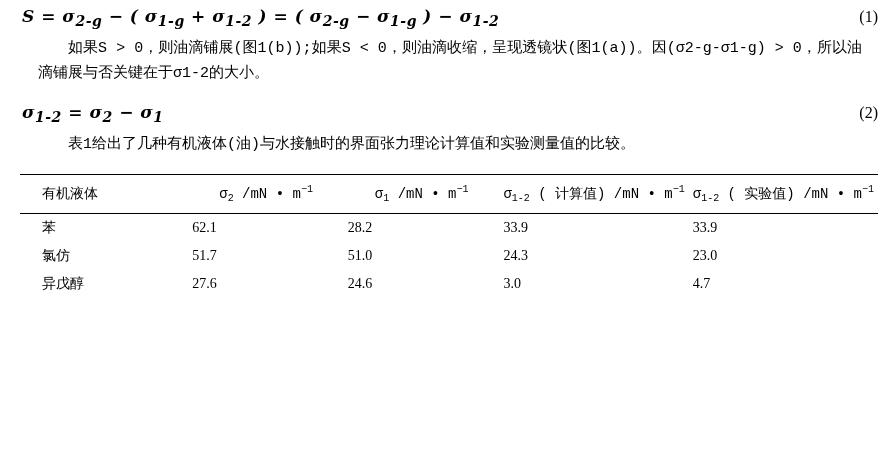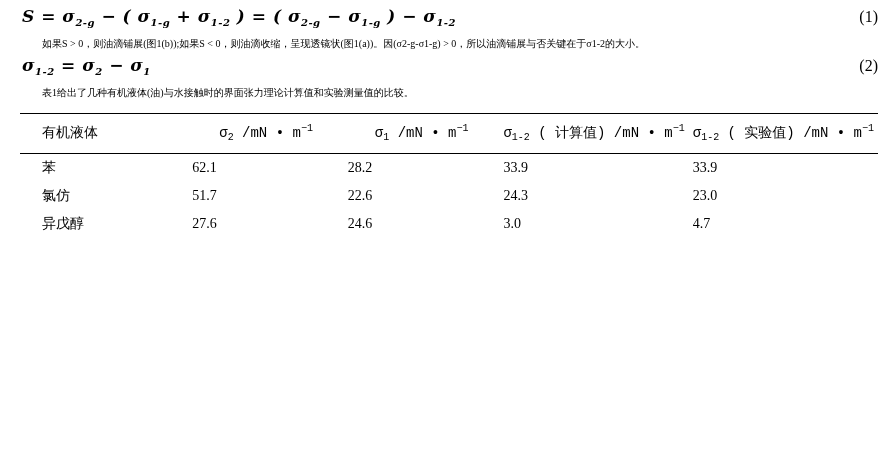--- a/index.html
+++ b/index.html
@@ -39,33 +39,34 @@
   }
   .eq-num {
     font-family: "Liberation Serif", serif;
     font-size: 16px;
     font-style: normal;
     font-weight: normal;
   }
   .eq1 { margin-top: 6px; }
   .eq2 { margin-top: 2px; }
   .eq-body sub {
-    font-size: 10px;
+    font-size: 14px;
     font-weight: bold;
     font-style: italic;
   }
 
   
   p.para {
-    margin: 0;
+    margin: 16px;
     padding: 0 14px 0 22px;
-    font-size: 10px;
+    font-size: 15px;
     line-height: 1.62;
     text-align: justify;
     text-indent: 2em;
+    font-family: Liberation Mono, monospace;
   }
   p.p1 { margin-top: 8px; }
   p.p2 { margin-top: 9px; }
   p.p3 { margin-top: 8px; }
 
   
   .table-wrap {
     margin: 12px 14px 0 20px;
   }
   table.data {
@@ -141,21 +142,21 @@
         <tr class="rule-mid">
           <td class="first-col">苯</td>
           <td>62.1</td>
           <td>28.2</td>
           <td>33.9</td>
           <td>33.9</td>
         </tr>
         <tr>
           <td class="first-col">氯仿</td>
           <td>51.7</td>
-          <td>22.6</td>
+          <td>51.0</td>
           <td>24.3</td>
           <td>23.0</td>
         </tr>
         <tr>
           <td class="first-col">异戊醇</td>
           <td>27.6</td>
           <td>24.6</td>
           <td>3.0</td>
           <td>4.7</td>
         </tr>

